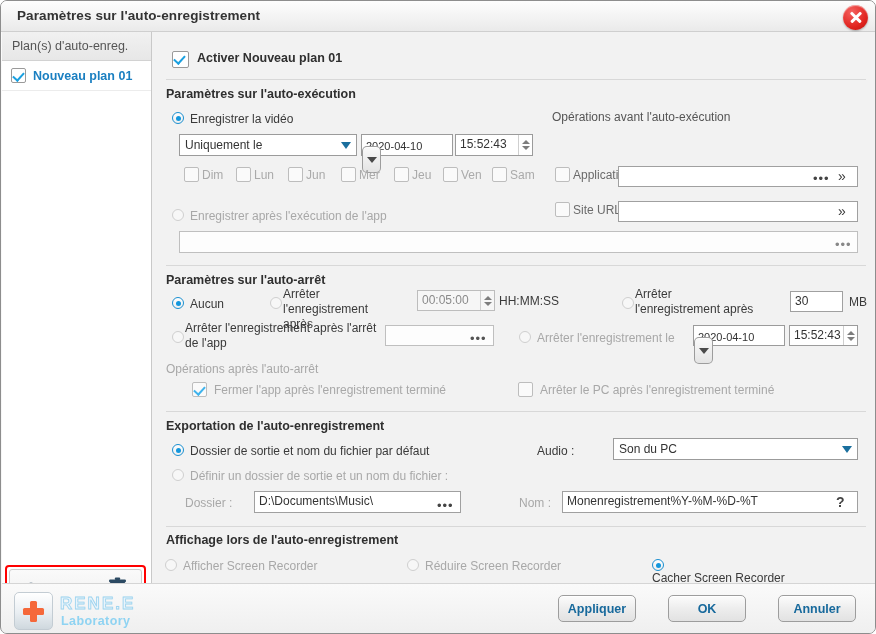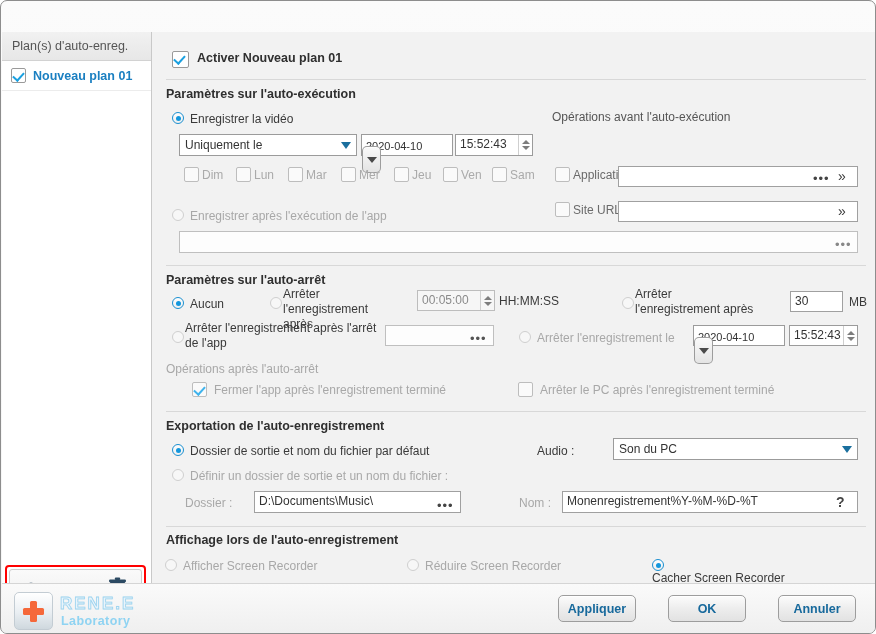--- a/index.html
+++ b/index.html
@@ -260,20 +260,24 @@
     display:flex; align-items:center; justify-content:center;
     cursor:pointer; box-sizing:border-box;
     box-shadow: inset 0 1px 0 rgba(255,255,255,.9);
   }
 </style>
 </head>
 <body>
 
 <div id="window">
 
+  <div id="titlebar">
+    <div id="title-text">Paramètres sur l'auto-enregistrement</div>
+    <div id="close-btn"></div>
+  </div>
 
   <div id="sidebar">
     <div id="sidebar-header">Plan(s) d'auto-enreg.</div>
 
     <div class="plan-row">
       <span class="cb checked"></span>
       <span class="plan-label">Nouveau plan 01</span>
     </div>
 
     <div id="plan-toolbar">
@@ -331,21 +335,21 @@
     <div class="day-cb" style="left:29px; top:135px;">
       <span class="cb dis"></span>
       <span>Dim</span>
     </div>
     <div class="day-cb" style="left:81px; top:135px;">
       <span class="cb dis"></span>
       <span>Lun</span>
     </div>
     <div class="day-cb" style="left:133px; top:135px;">
       <span class="cb dis"></span>
-      <span>Mar</span>
+      <span>Jun</span>
     </div>
     <div class="day-cb" style="left:186px; top:135px;">
       <span class="cb dis"></span>
       <span>Mer</span>
     </div>
     <div class="day-cb" style="left:239px; top:135px;">
       <span class="cb dis"></span>
       <span>Jeu</span>
     </div>
     <div class="day-cb" style="left:288px; top:135px;">

